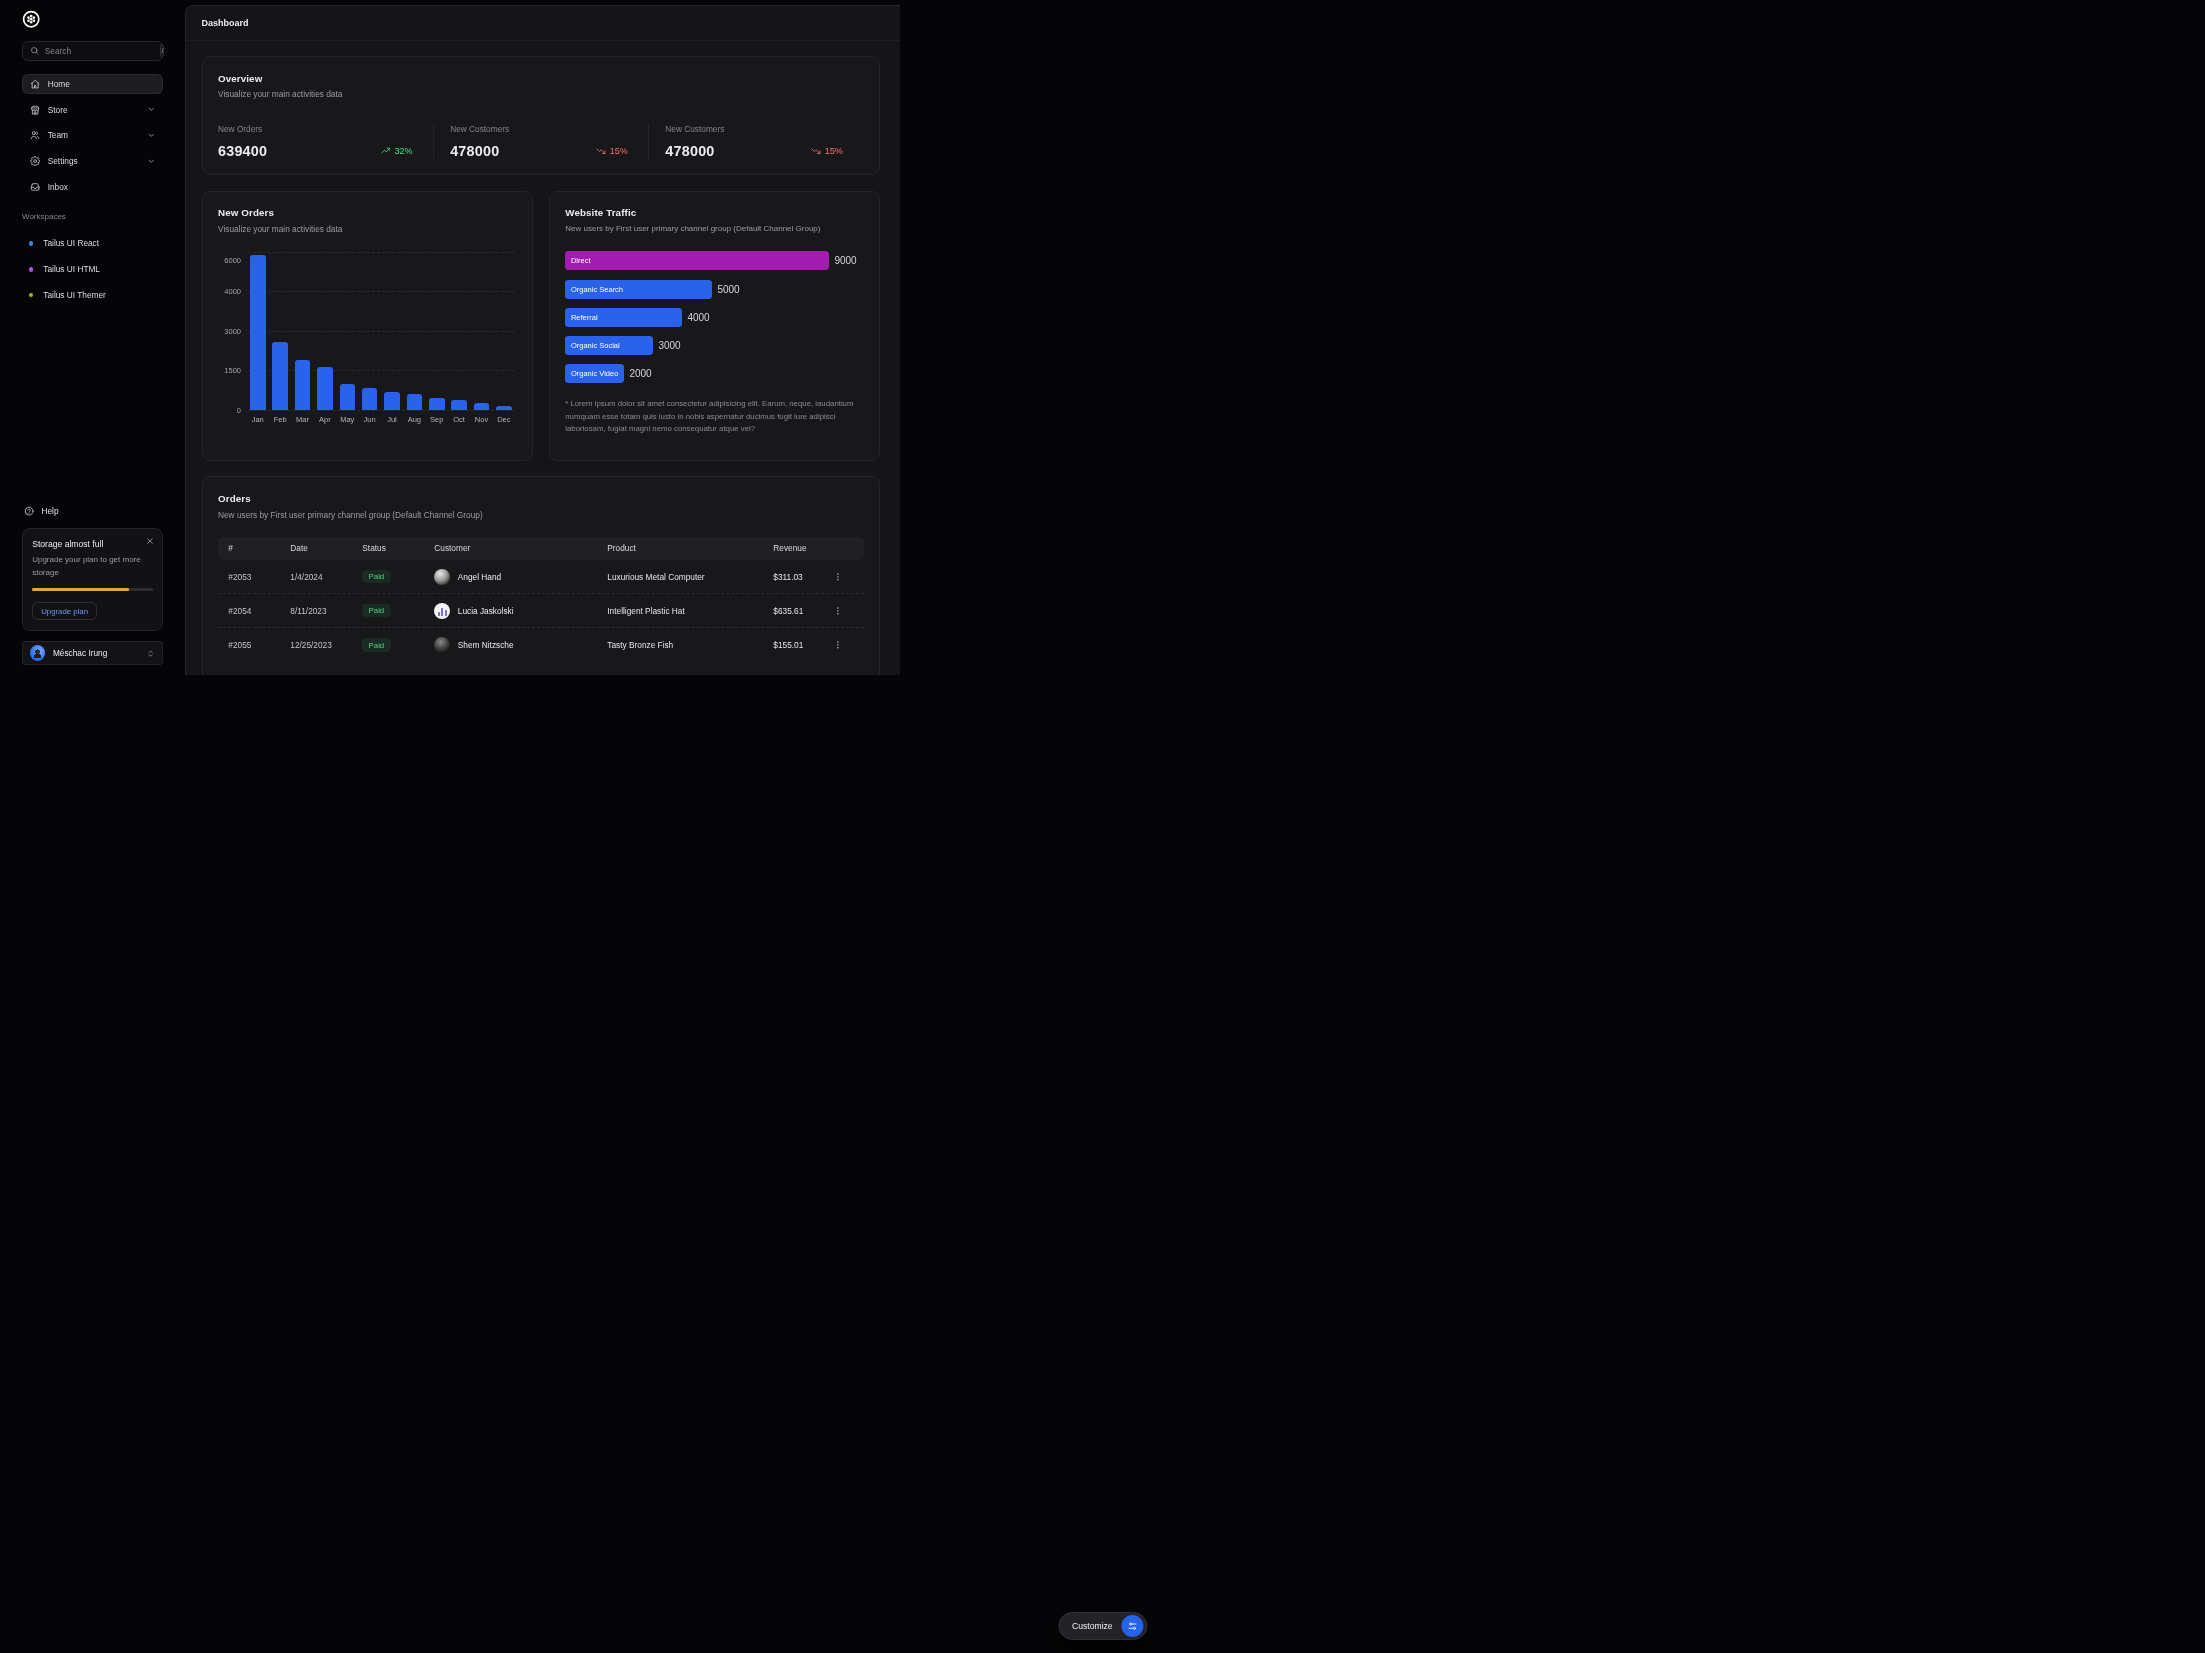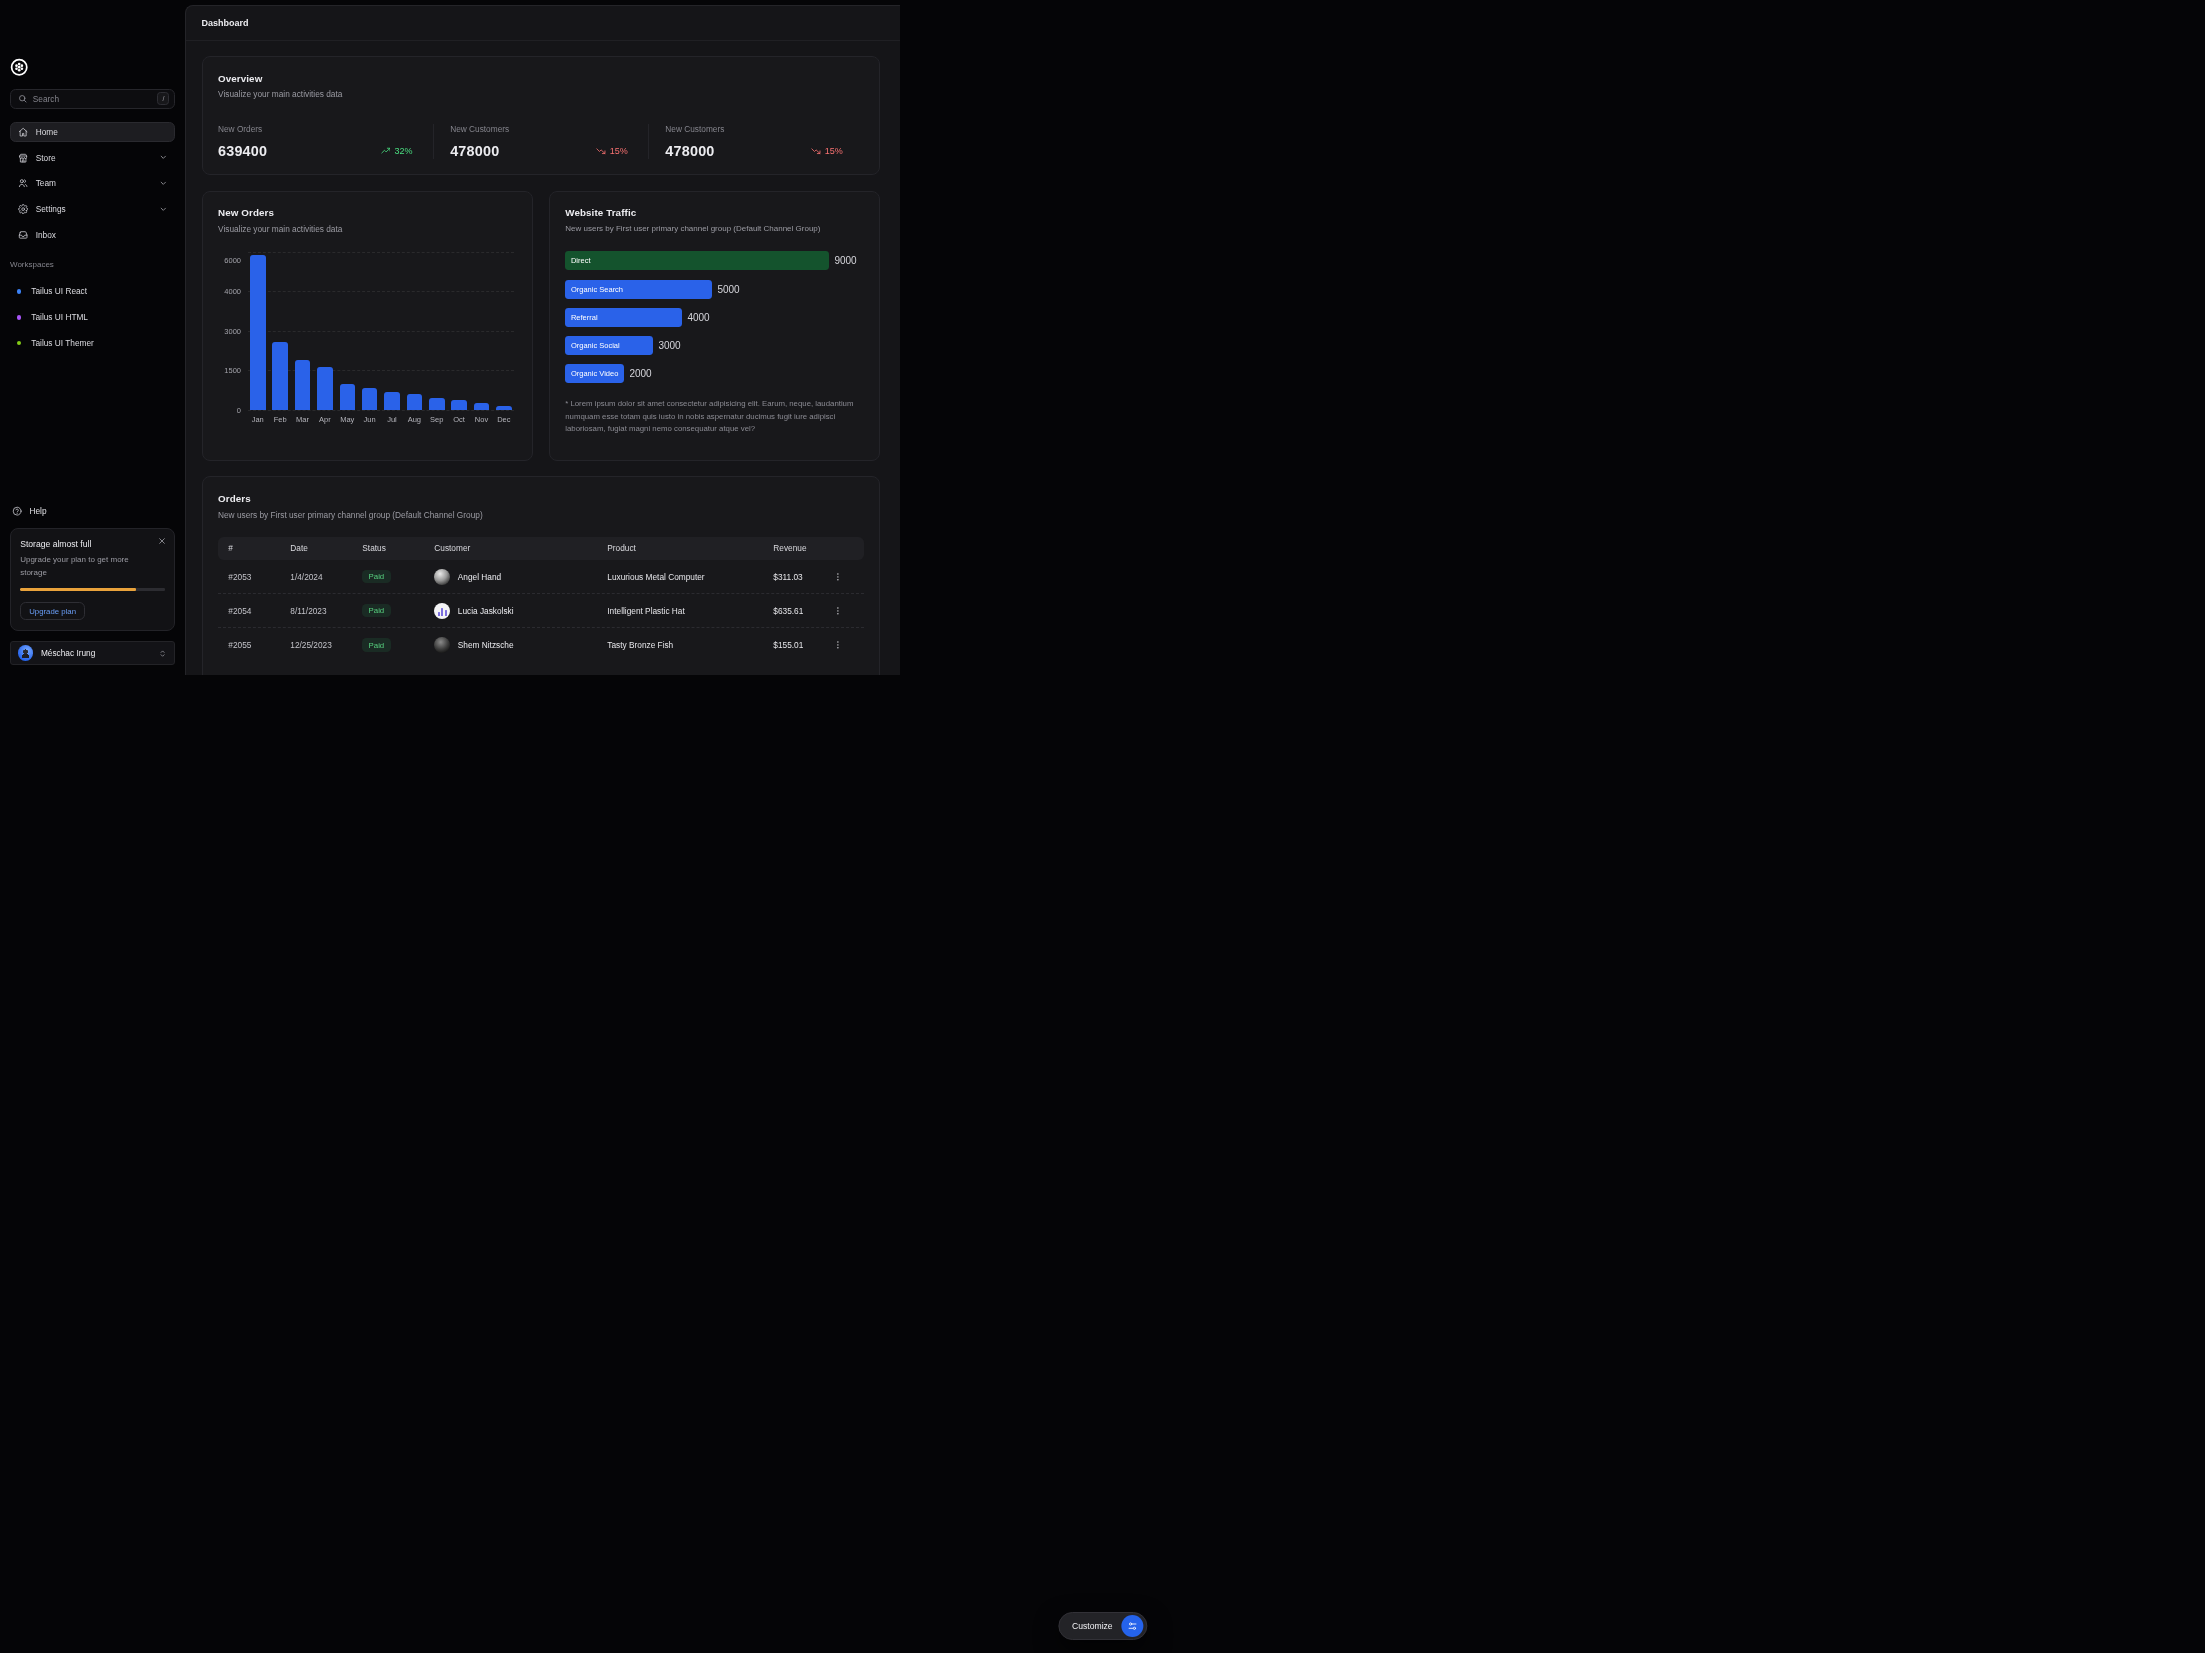--- a/index.html
+++ b/index.html
@@ -8,21 +8,21 @@
     background:#050507;
     font-family:"Liberation Sans", sans-serif;
     color:#ececf0;
     position:relative;
   }
   svg { display:block; }
 
   
   .sidebar {
     position:absolute; left:0; top:0; bottom:0; width:185px;
-    padding:0 10px; display:flex; flex-direction:column;margin-top:48px;
+    padding:0 22px; display:flex; flex-direction:column;
   }
   .logo { margin-top:9.8px; width:18.4px; height:18.4px; }
   .search-box {
     margin-top:12.6px; height:20px; border-radius:5.7px;
     background:#0d0d10; border:0.6px solid #26262b;
     display:flex; align-items:center; padding:0 4.6px 0 6.9px; gap:5.7px;
   }
   .search-box input {
     flex:1; background:transparent; border:none; outline:none;
     color:#ececf0; font-size:8.3px; font-family:"Liberation Sans", sans-serif;
@@ -431,21 +431,21 @@
               <span>Dec</span>
             </div>
           </div>
       </section>
 
       <section class="card">
         <h2>Website Traffic</h2>
         <p class="subtitle" style="font-size:8px">New users by First user primary channel group (Default Channel Group)</p>
         <div class="hchart">
             <div class="hrow">
-              <div class="hbar" style="width:264px;background:#14532d">
+              <div class="hbar" style="width:264px;background:#a21caf">
                 <span>Direct</span>
               </div>
               <span class="hval">9000</span>
             </div>
             <div class="hrow">
               <div class="hbar" style="width:147px;background:#2a62e9">
                 <span>Organic Search</span>
               </div>
               <span class="hval">5000</span>
             </div>

